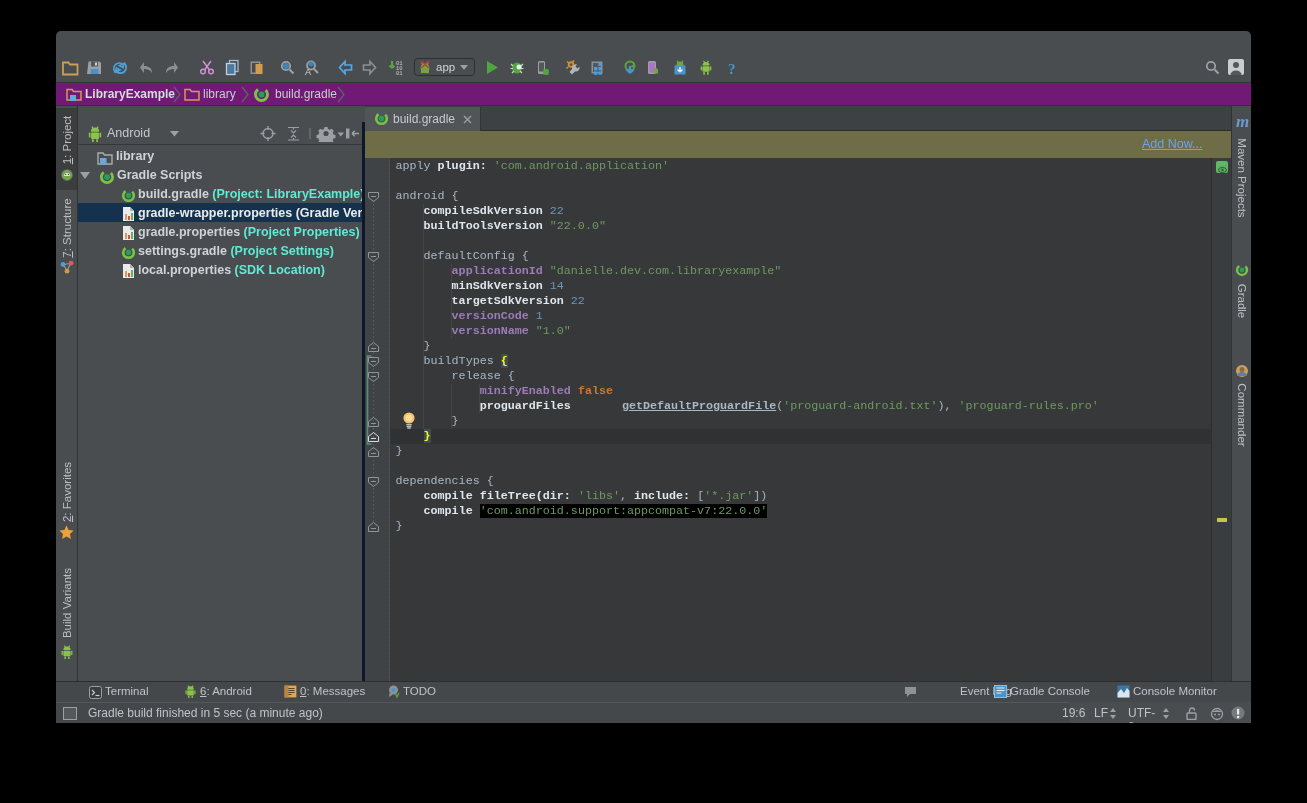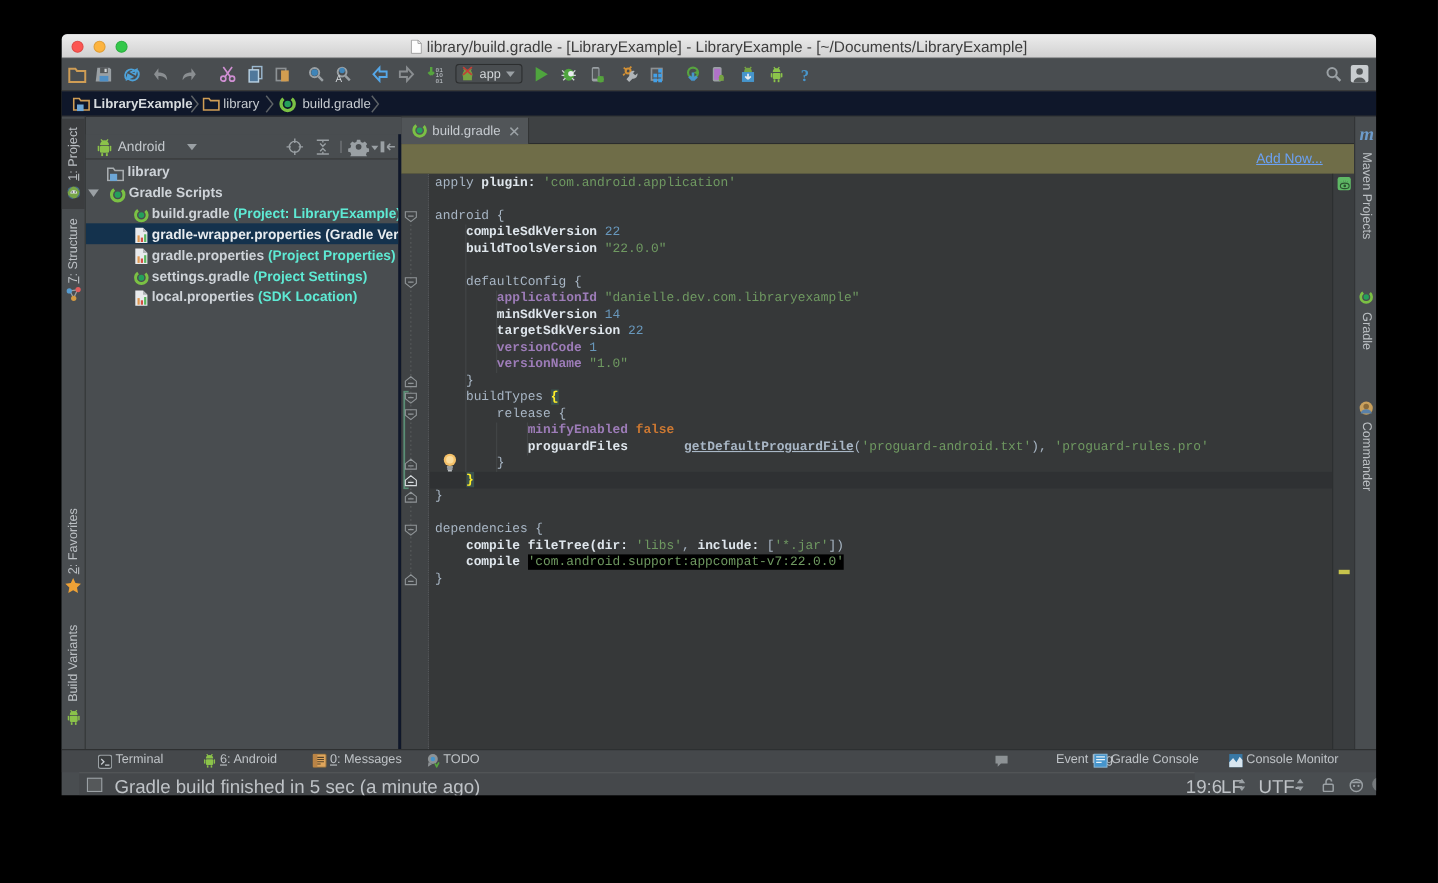--- a/index.html
+++ b/index.html
@@ -4,21 +4,21 @@
 <style>
   html,body{margin:0;padding:0;background:#000;width:1307px;height:803px;overflow:hidden;}
   *{box-sizing:border-box;}
   .abs{position:absolute;}
   body{font-family:"Liberation Sans",sans-serif;}
   #win{position:absolute;left:56px;top:31px;width:1195px;height:692px;background:#494d50;border-radius:5px 5px 0 0;overflow:hidden;}
   #titlebar{position:absolute;left:0;top:0;width:1195px;height:22px;background:linear-gradient(#ededed,#d1d1d1);border-bottom:1px solid #a9a9a9;}
   .tl{position:absolute;top:6px;width:11px;height:11px;border-radius:50%;}
   #title-text{position:absolute;top:3px;left:0;width:1195px;text-align:center;font-size:14px;color:#3d3d3d;}
   #toolbar{position:absolute;left:0;top:22px;width:1195px;height:30px;background:#494d50;border-bottom:1px solid #353535;}
-  #crumbs{position:absolute;left:0;top:52px;width:1195px;height:23px;background:#0f172a;border-bottom:1px solid #303233;font-size:12px;color:#c7ccd1;}
+  #crumbs{position:absolute;left:0;top:52px;width:1195px;height:23px;background:#701a75;border-bottom:1px solid #303233;font-size:12px;color:#c7ccd1;}
   #lstripe{position:absolute;left:0;top:75px;width:22px;height:575px;background:#494d50;border-right:1px solid #303233;}
   #rstripe{position:absolute;left:1175px;top:75px;width:20px;height:575px;background:#494d50;border-left:1px solid #303233;}
   #proj{position:absolute;left:22px;top:91px;width:287px;height:575px;background:#494d50;border-right:3px solid #0f172a;overflow:hidden;}
   #proj-head{position:absolute;left:0;top:0;width:286px;height:23px;border-bottom:1px solid #353738;}
   #edit{position:absolute;left:309px;top:75px;width:866px;height:575px;background:#363839;}
   #tabbar{position:absolute;left:0;top:0;width:866px;height:25px;background:#3e4143;border-bottom:1px solid #2a2c2d;}
   #tab1{position:absolute;left:0;top:1px;width:116px;height:24px;background:#515558;border-right:1px solid #323435;}
   #banner{position:absolute;left:0;top:25px;width:866px;height:27px;background:#6f6d48;}
   #code-area{position:absolute;left:0;top:52px;width:846px;height:523px;background:#363839;overflow:hidden;}
   #gutter{position:absolute;left:0;top:0;width:25px;height:523px;background:#404345;border-right:1px dotted #54575a;}
@@ -26,40 +26,31 @@
   pre{margin:0;font-family:"Liberation Mono",monospace;font-size:11.7px;line-height:15px;color:#a9b7c6;}
   .w{color:#dfe6ec;font-weight:bold;}
   .f{color:#9d7cb8;font-weight:bold;}
   .n{color:#6897bb;}
   .s{color:#6f9961;}
   .k{color:#cc7832;font-weight:bold;}
   .u{font-weight:bold;text-decoration:underline;margin-left:44px;}
   .bm{color:#ffef28;background:#3b514d;font-weight:bold;}
   .hl{background:#000000;}
   #botbar{position:absolute;left:0;top:650px;width:1195px;height:21px;background:#45484b;border-top:1px solid #2c2e2f;font-size:11.5px;color:#bfc3c7;}
-  #status{position:absolute;left:16px;top:671px;width:1014px;height:21px;background:#45484b;border-top:1px solid #55585a;font-size:17px;color:#bfc3c7;}
+  #status{position:absolute;left:0;top:671px;width:1014px;height:21px;background:#45484b;border-top:1px solid #55585a;font-size:12px;color:#bfc3c7;}
   .vtext-l{position:absolute;transform:rotate(-90deg) translate(0,0);transform-origin:center;white-space:nowrap;font-size:11.5px;color:#bcc0c4;}
   .vtext-r{position:absolute;transform:rotate(90deg);transform-origin:center;white-space:nowrap;font-size:11.5px;color:#bcc0c4;}
   .row{position:absolute;white-space:nowrap;font-size:12.5px;color:#c6cbd0;}
   .ann{color:#5eead4;font-weight:bold;margin-top:27px;}
   .bold{font-weight:bold;}
   u{text-decoration:underline;}
 </style>
 </head>
 <body>
 <div id="win">
-  <div id="titlebar">
-    <div class="tl" style="left:9px;background:#fc5652;border:1px solid #e04a46;"></div>
-    <div class="tl" style="left:29px;background:#fdb43f;border:1px solid #e09e35;"></div>
-    <div class="tl" style="left:49px;background:#34c84a;border:1px solid #2aaf3f;"></div>
-    <div id="title-text"><svg width="11" height="13" viewBox="0 0 11 13" style="vertical-align:-2px">
-          <path d="M1 0.5 h6 l3 3 v9 h-9 z" fill="#fdfdfd" stroke="#9a9a9a" stroke-width="0.8"></path>
-          <path d="M7 0.5 v3 h3" fill="none" stroke="#9a9a9a" stroke-width="0.8"></path>
-        </svg> library/build.gradle - [LibraryExample] - LibraryExample - [~/Documents/LibraryExample]</div>
-  </div>
   <div id="toolbar">
     <svg class="abs" style="left:0;top:5px" width="1195" height="20" viewBox="0 0 1195 20">
 
       <g transform="translate(6,1.5)">
           <path d="M1 3 h5.5 l1.5 2 H15.5 v10 H1 z" fill="none" stroke="#cf9d55" stroke-width="1.8"></path>
         </g>
 
       <g transform="translate(31,2)">
           <path d="M1.5 1.5 h11 l1.5 1.5 v11 h-14 z" fill="#9aa0a4"></path>
           <rect x="4" y="1.5" width="7" height="5" fill="#545759"></rect>

